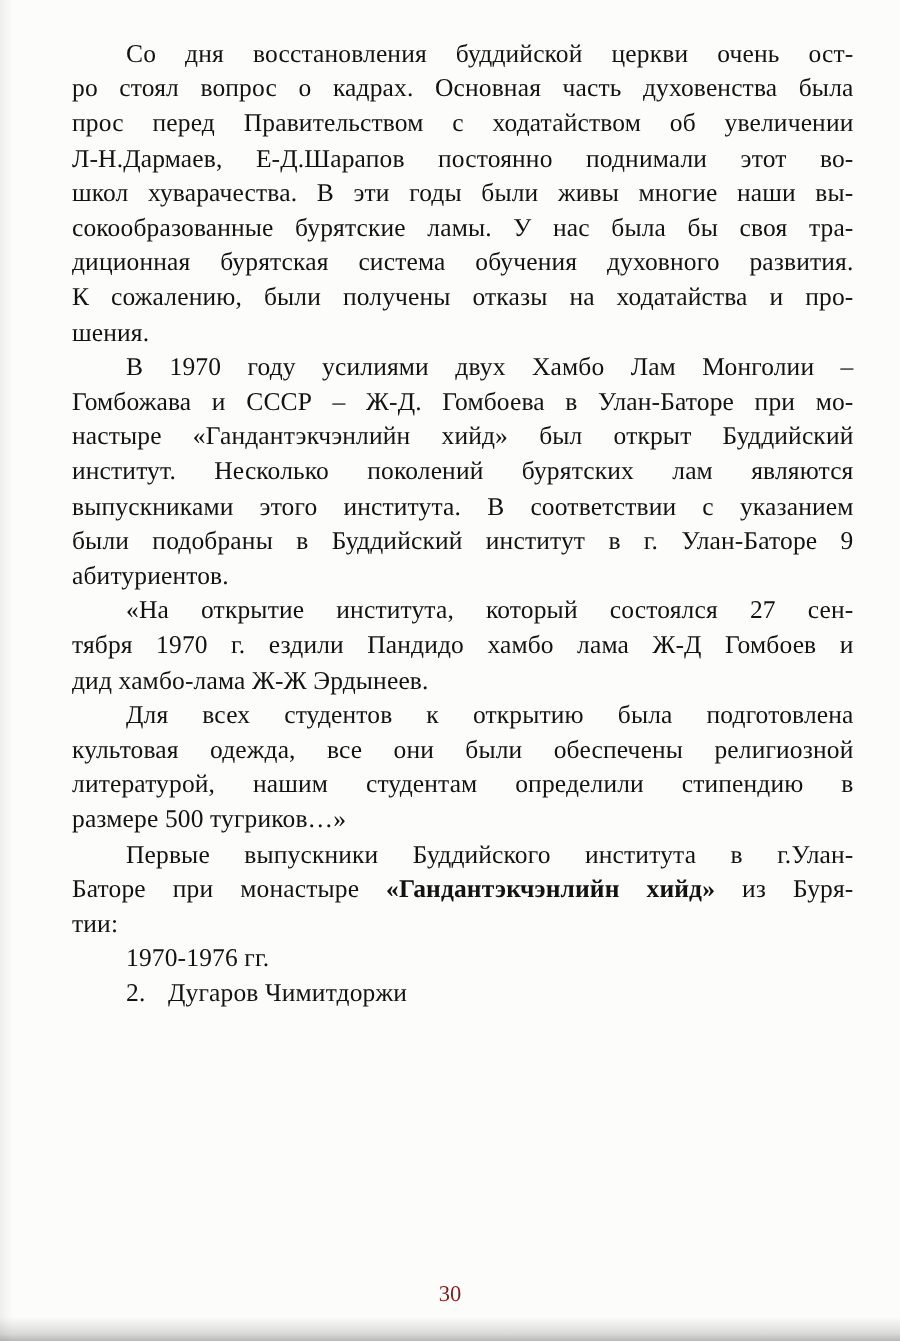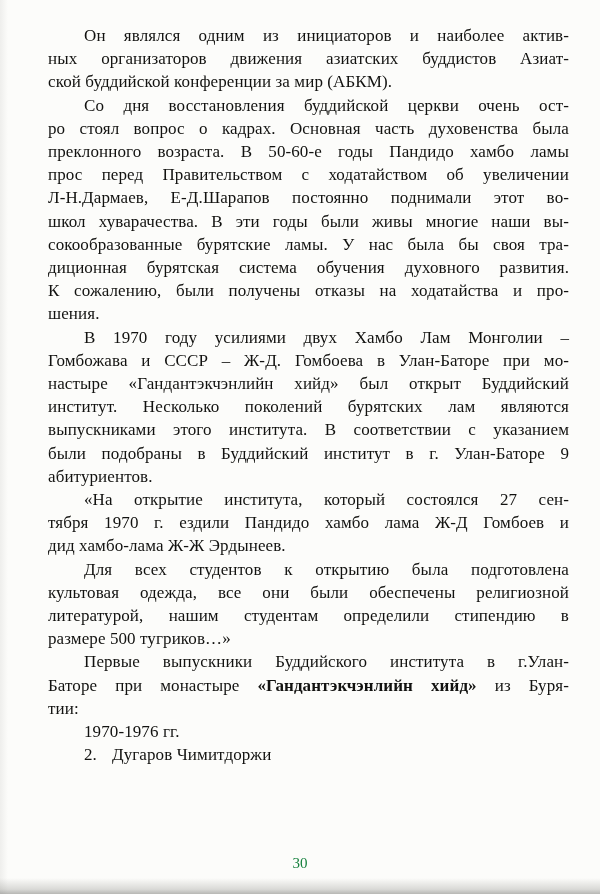--- a/index.html
+++ b/index.html
@@ -37,21 +37,21 @@
     display: inline-block;
     width: 28px;
   }
   .footer {
     position: absolute;
     left: 0;
     right: 0;
     bottom: 22px;
     text-align: center;
     font-size: 15px;
-    color: #15803d;
+    color: #7f1d1d;
     margin-top: 16px;
   }
   .page-shadow {
     position: absolute;
     left: 0;
     right: 0;
     bottom: 0;
     height: 16px;
     background: linear-gradient(to bottom,
       rgba(0,0,0,0) 0%,
@@ -70,30 +70,24 @@
   }
 </style>
 </head>
 <body>
 
 <div class="page">
   <div class="edge-shade"></div>
 
   <div class="text-block">
 
-    <div class="para">
-      <div class="ln j ind">Он являлся одним из инициаторов и наиболее актив-</div>
-      <div class="ln j">ных организаторов движения азиатских буддистов Азиат-</div>
-      <div class="ln end">ской буддийской конференции за мир (АБКМ).</div>
-    </div>
 
     <div class="para">
       <div class="ln j ind">Со дня восстановления буддийской церкви очень ост-</div>
       <div class="ln j">ро стоял вопрос о кадрах. Основная часть духовенства была</div>
-      <div class="ln j">преклонного возраста. В 50-60-е годы Пандидо хамбо ламы</div>
       <div class="ln j">прос перед Правительством с ходатайством об увеличении</div>
       <div class="ln j">Л-Н.Дармаев, Е-Д.Шарапов постоянно поднимали этот во-</div>
       <div class="ln j">школ хуварачества. В эти годы были живы многие наши вы-</div>
       <div class="ln j">сокообразованные бурятские ламы. У нас была бы своя тра-</div>
       <div class="ln j">диционная бурятская система обучения духовного развития.</div>
       <div class="ln j">К сожалению, были получены отказы на ходатайства и про-</div>
       <div class="ln end">шения.</div>
     </div>
 
     <div class="para">

